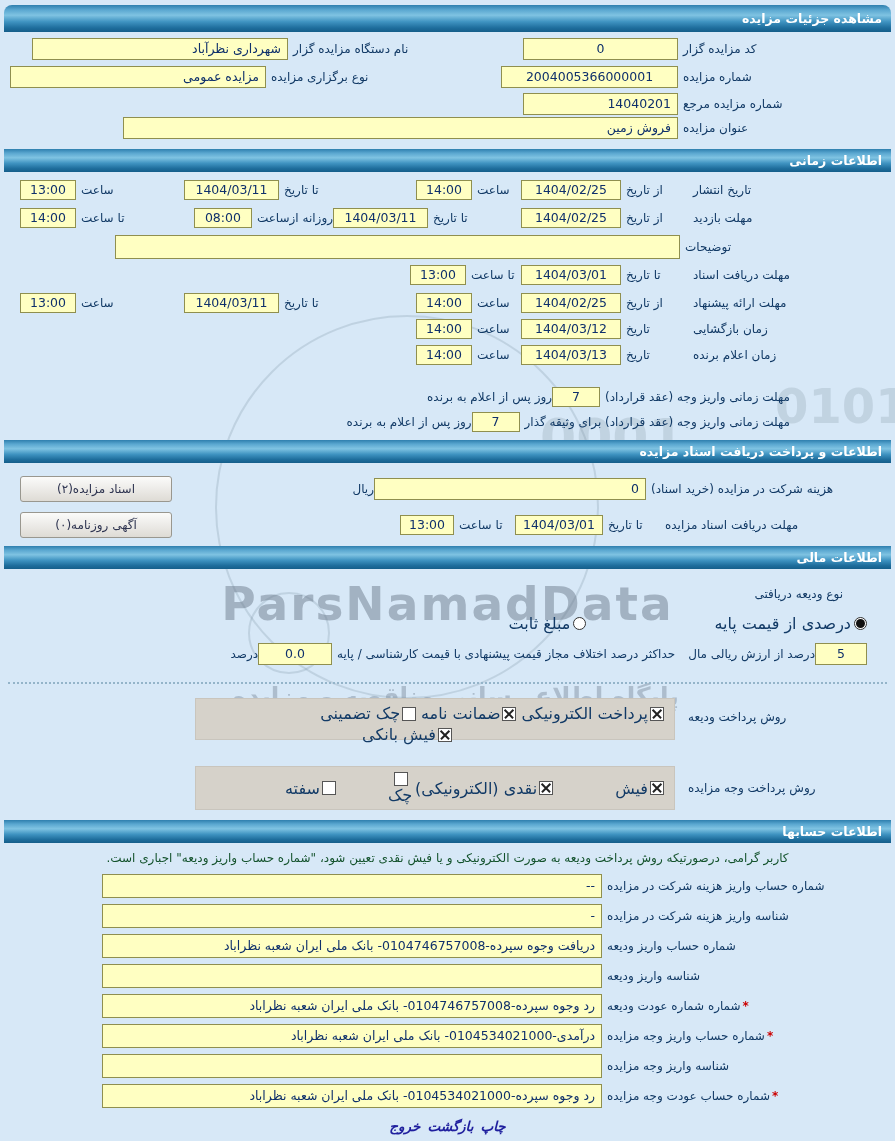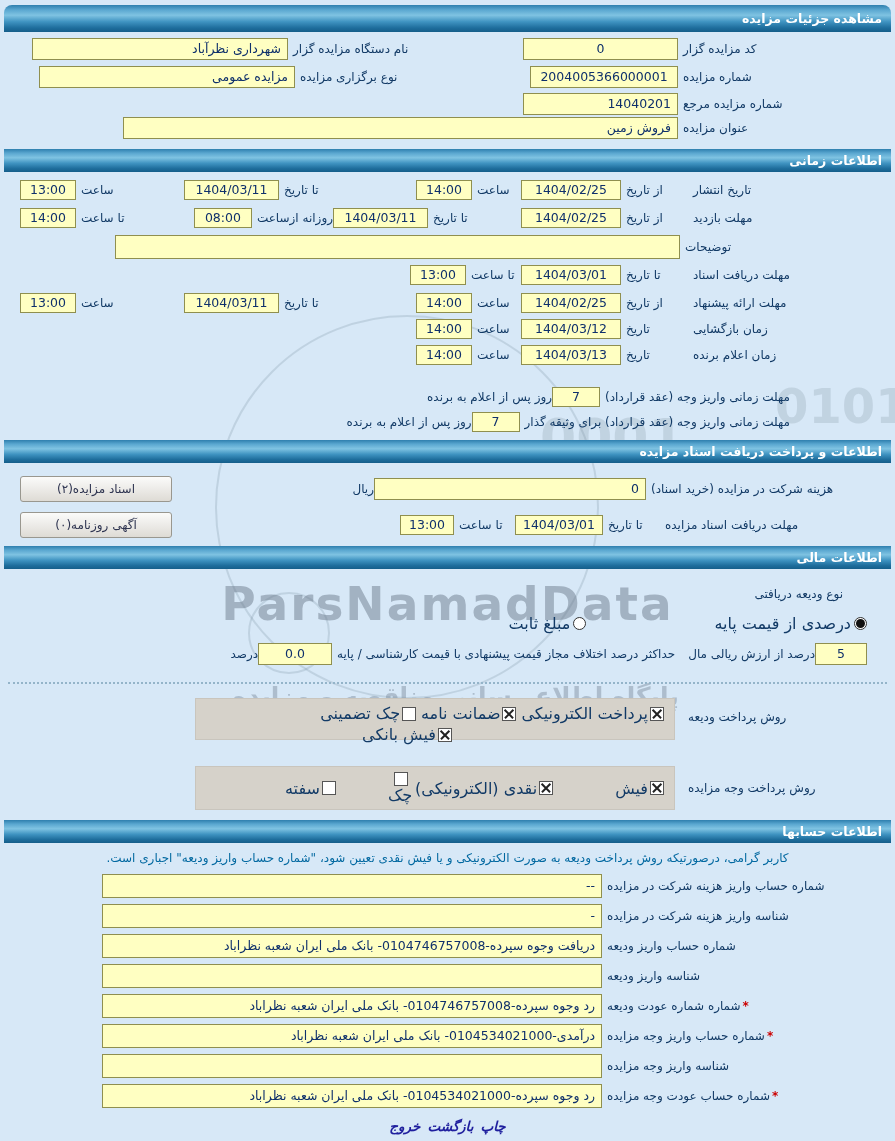--- a/index.html
+++ b/index.html
@@ -30,21 +30,21 @@
        background:linear-gradient(180deg,#fbfbfa,#dedbd5);border:1px solid #99978f;border-radius:3px;cursor:pointer;flex-shrink:0;}
   .dotted{margin:0 8px;border-top:2px dotted #94b4c9;height:0;}
   .graybox{box-sizing:border-box;background:#d6d2ca;border:1px solid #c9c5bd;margin-right:8px;padding:5px 10px;}
   .citem{display:flex;align-items:center;flex-shrink:0;}
   .cb{box-sizing:border-box;width:14px;height:14px;background:#fff;border:1px solid #555;position:relative;margin-left:2px;flex-shrink:0;}
   .cb.on::before,.cb.on::after{content:"";position:absolute;left:0;top:5px;width:12px;height:1.5px;background:#222;}
   .cb.on::before{transform:rotate(45deg);} .cb.on::after{transform:rotate(-45deg);}
   .clabel{font-size:16px;color:#123a66;}
   .radio{box-sizing:border-box;width:13px;height:13px;border:1px solid #333;border-radius:50%;background:#fff;position:relative;margin-left:3px;flex-shrink:0;}
   .radio.on::after{content:"";position:absolute;inset:1px;border-radius:50%;background:#111;}
-  .warning{padding:0 60px;text-align:center;font-size:12px;color:#0369a1;}
+  .warning{padding:0 60px;text-align:center;font-size:12px;color:#14532d;}
   .star{color:#cc0000;font-weight:bold;padding-left:2px;visibility:visible;}
   .acc-lbl{width:236px;} .acc-field{width:500px;}
   .footer{display:flex;justify-content:center;gap:7px;font-size:13.5px;font-weight:bold;font-style:italic;color:#1f1f9e;}
   .flink{cursor:pointer;}
 </style>
 </head>
 <body>
 
 <div class="page">
 
@@ -65,21 +65,21 @@
     </div>
 
     <div class="row" style="margin-top:6px;">
       <span class="lbl" style="width:160px;">کد مزایده گزار</span>
       <span class="field h22 center" style="width:155px;">0</span>
       <span class="lbl" style="width:125px;margin-right:105px;">نام دستگاه مزایده گزار</span>
       <span class="field h22 vstart" style="width:256px;">شهرداری نظرآباد</span>
     </div>
     <div class="row" style="margin-top:6px;">
       <span class="lbl" style="width:160px;">شماره مزایده</span>
-      <span class="field h22 center" style="width:148px;">2004005366000001</span>
+      <span class="field h22 center" style="width:177px;">2004005366000001</span>
       <span class="lbl" style="width:125px;margin-right:105px;">نوع برگزاری مزایده</span>
       <span class="field h22 vstart" style="width:256px;">مزایده عمومی</span>
     </div>
     <div class="row" style="margin-top:5px;">
       <span class="lbl" style="width:160px;">شماره مزایده مرجع</span>
       <span class="field h22 vstart" style="width:155px;">14040201</span>
     </div>
     <div class="row" style="margin-top:2px;">
       <span class="lbl" style="width:160px;">عنوان مزایده</span>
       <span class="field h22 vstart" style="width:555px;">فروش زمین</span>

